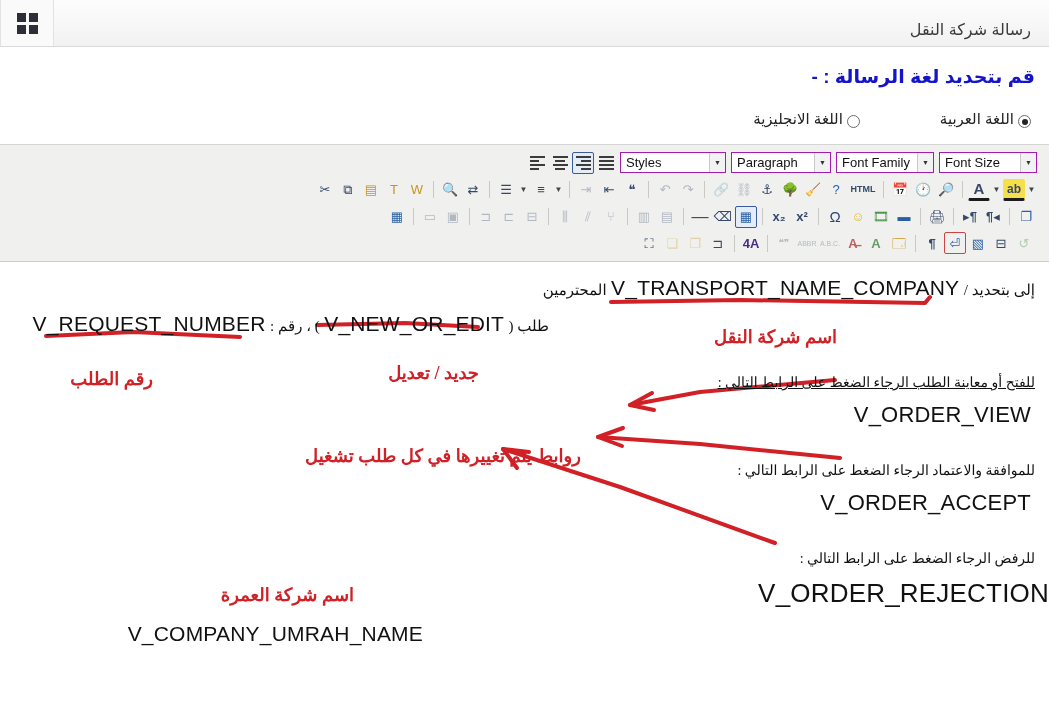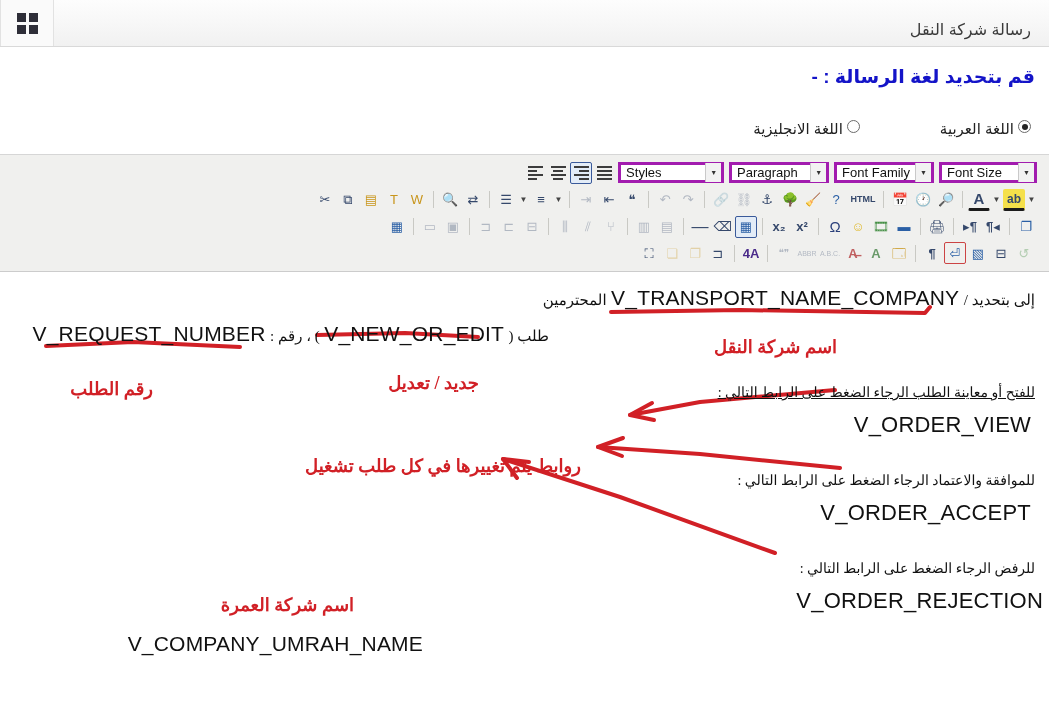--- a/index.html
+++ b/index.html
@@ -60,37 +60,37 @@
     border-bottom: 1px solid #d6d6d6;
     padding: 18px 0 16px 0;
     background: #fff;
   }
   .lang-heading {
     color: #1414c8;
     font-weight: bold;
     font-size: 19px;
     text-align: right;
     padding: 0 14px 0 0;
-    margin: 0 0 32px 0;
+    margin: 0 0 22px 0;
     direction: rtl;
     letter-spacing: 0px;
   }
   .lang-options {
     display: flex;
     flex-direction: row;
     justify-content: flex-start;
     align-items: center;
     padding: 0 18px 0 0;
     gap: 0px;
     direction: rtl;
   }
   .lang-opt {
     display: inline-flex;
     flex-direction: row;
-    align-items: flex-start;
+    align-items: flex-end;
     font-size: 15px;
     color: #222;
     direction: rtl;
   }
   .lang-opt.first { margin-left: 80px; }
   .radio {
     width: 13px; height: 13px;
     border: 1px solid #6b6b6b;
     border-radius: 50%;
     background: #fff;
@@ -161,21 +161,21 @@
     color: #444;
     width: 11px;
     display: inline-flex;
     align-items: center;
     justify-content: center;
     cursor: pointer;
   }
   .tb-select {
     height: 21px;
     min-width: 92px;
-    border: 3px solid #a21caf;
+    border: 1px solid #a21caf;
     background: #fff;
     display: inline-flex;
     align-items: center;
     justify-content: space-between;
     font-size: 13px;
     color: #111;
     margin: 0 2px;
     box-sizing: border-box;
     direction: ltr;
     cursor: pointer;
@@ -614,21 +614,21 @@
   <div class="doc-line ar-sm" style="right:14px; top:112px;text-decoration:underline;">للفتح أو معاينة الطلب الرجاء الضغط على الرابط التالي :</div>
 
   <div class="doc-line var" style="right:18px; top:140px; font-size:22px;">V_ORDER_VIEW</div>
 
   <div class="doc-line ar-sm" style="right:14px; top:200px;">للموافقة والاعتماد الرجاء الضغط على الرابط التالي :</div>
 
   <div class="doc-line var" style="right:18px; top:228px; font-size:22px;">V_ORDER_ACCEPT</div>
 
   <div class="doc-line ar-sm" style="right:14px; top:288px;">للرفض الرجاء الضغط على الرابط التالي :</div>
 
-  <div class="doc-line var" style="right:6px; top:316px; font-size:22px;">V_ORDER_REJECTION</div>
+  <div class="doc-line var" style="right:0; top:316px; font-size:26px;">V_ORDER_REJECTION</div>
 
   <div class="doc-line var" style="right:626px; top:360px; font-size:21px;">V_COMPANY_UMRAH_NAME</div>
 
   <div class="annot" style="right:212px; top:64px;">اسم شركة النقل</div>
   <div class="annot" style="right:570px; top:100px;">جديد / تعديل</div>
   <div class="annot" style="right:896px; top:106px;">رقم الطلب</div>
   <div class="annot" style="right:468px; top:183px;">روابط يتم تغييرها في كل طلب تشغيل</div>
   <div class="annot" style="right:695px; top:322px;">اسم شركة العمرة</div>
 
   <div class="scroll-edge"></div>

